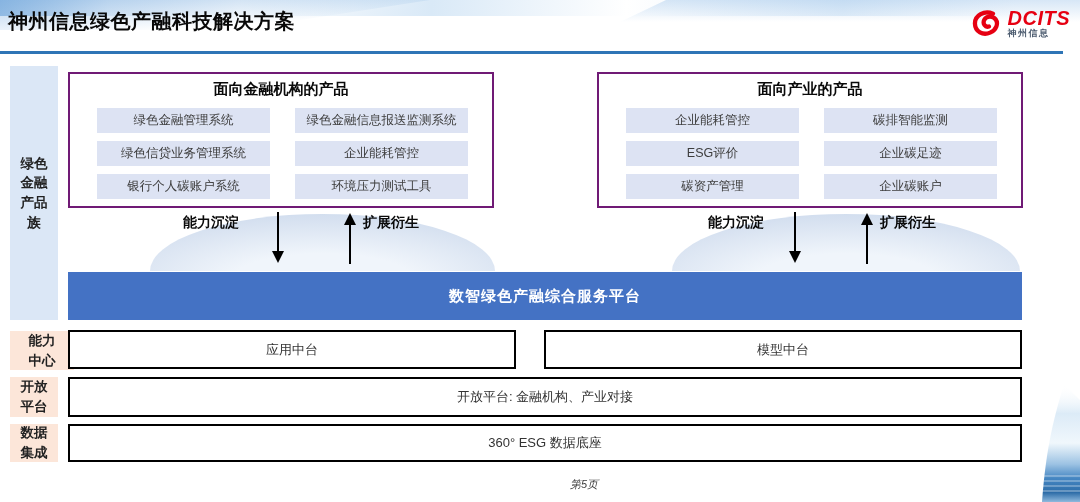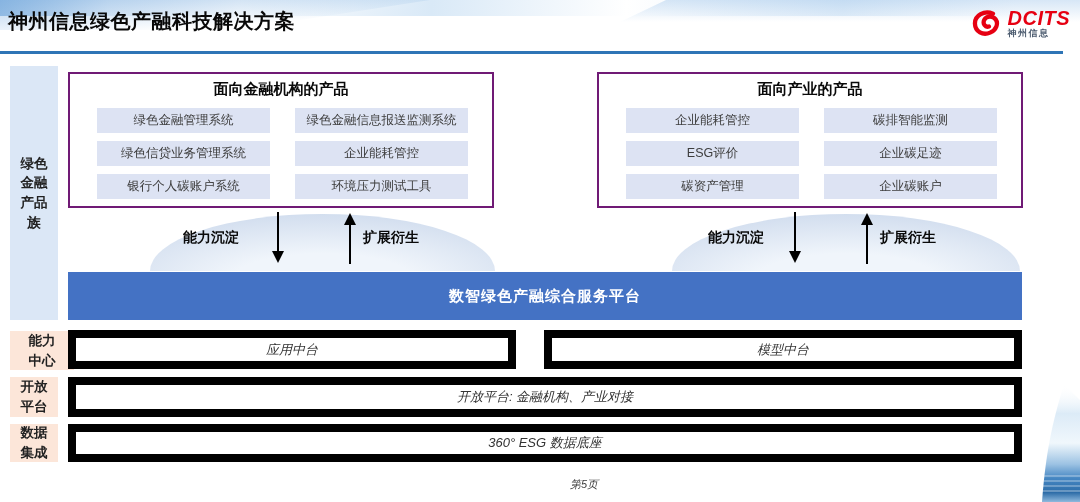--- a/index.html
+++ b/index.html
@@ -38,29 +38,29 @@
   .product-box h2{margin:6px 0 0 0;text-align:center;font-size:15px;font-weight:bold;color:#0a0a0a;}
   .product-grid{display:grid;grid-template-columns:1fr 1fr;column-gap:25px;row-gap:8px;margin:9px 24px 0 27px;}
   .product-item{height:25px;line-height:25px;background:#dde3f3;text-align:center;
     font-size:12.5px;color:#3d3d3d;white-space:nowrap;overflow:hidden;}
   
   .dome{position:absolute;top:214px;height:57px;z-index:0;
     border-radius:50% 50% 0 0 / 100% 100% 0 0;
     background:radial-gradient(ellipse 75% 130% at 50% 115%,#f0f5fb 35%,#ccd9ec 100%);}
   .dome-left{left:150px;width:345px;}
   .dome-right{left:672px;width:348px;}
-  .flow-label{position:absolute;top:229px;font-size:14px;font-weight:bold;color:#0a0a0a;z-index:1;}
+  .flow-label{position:absolute;top:214px;font-size:14px;font-weight:bold;color:#0a0a0a;z-index:1;}
   .flow-arrow{position:absolute;top:212px;z-index:1;}
   
   .platform-bar{position:absolute;left:68px;top:272px;width:954px;height:48px;z-index:2;
     background:#4472c4;display:flex;align-items:center;justify-content:center;
     color:#fff;font-size:15px;font-weight:bold;letter-spacing:1px;}
   
-  .row-box{position:absolute;box-sizing:border-box;background:#fff;border:8px solid #000000;
-    display:flex;align-items:center;justify-content:center;font-size:13px;color:#333;z-index:2;font-style:italic;}
+  .row-box{position:absolute;box-sizing:border-box;background:#fff;border:2px solid #000000;
+    display:flex;align-items:center;justify-content:center;font-size:13px;color:#333;z-index:2;}
   .row-app{left:68px;top:330px;width:448px;height:39px;}
   .row-model{left:544px;top:330px;width:478px;height:39px;}
   .row-open{left:68px;top:377px;width:954px;height:40px;}
   .row-data{left:68px;top:424px;width:954px;height:38px;}
   
   .footer-page{position:absolute;left:0;top:477px;width:1080px;text-align:center;
     font-size:11px;font-style:italic;color:#3a3a3a;margin-left:44px;}
   .corner-swoosh{position:absolute;right:0;bottom:0;z-index:3;}
 </style>
 </head>

